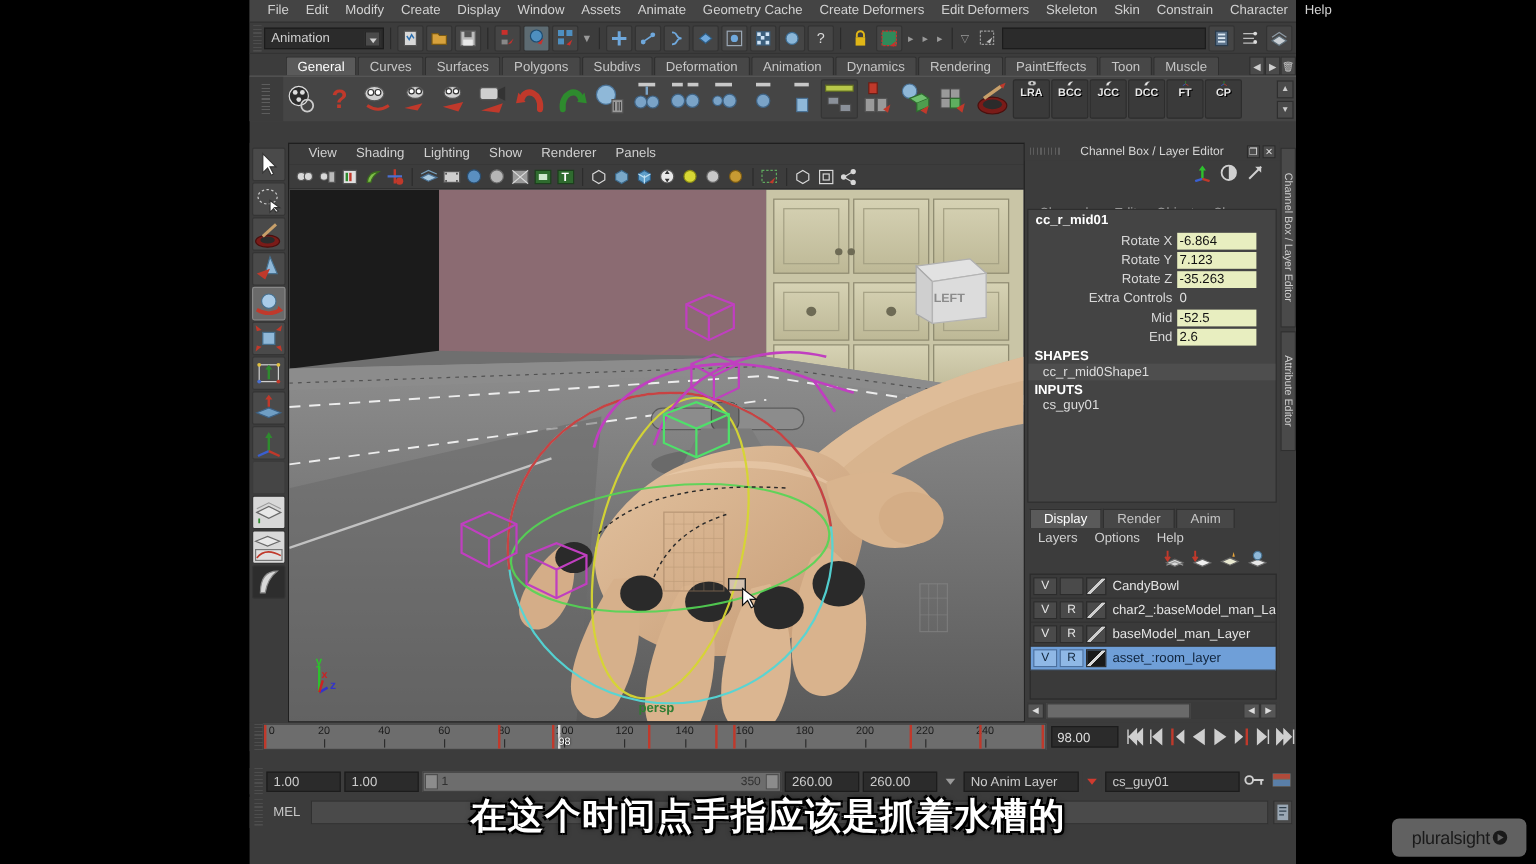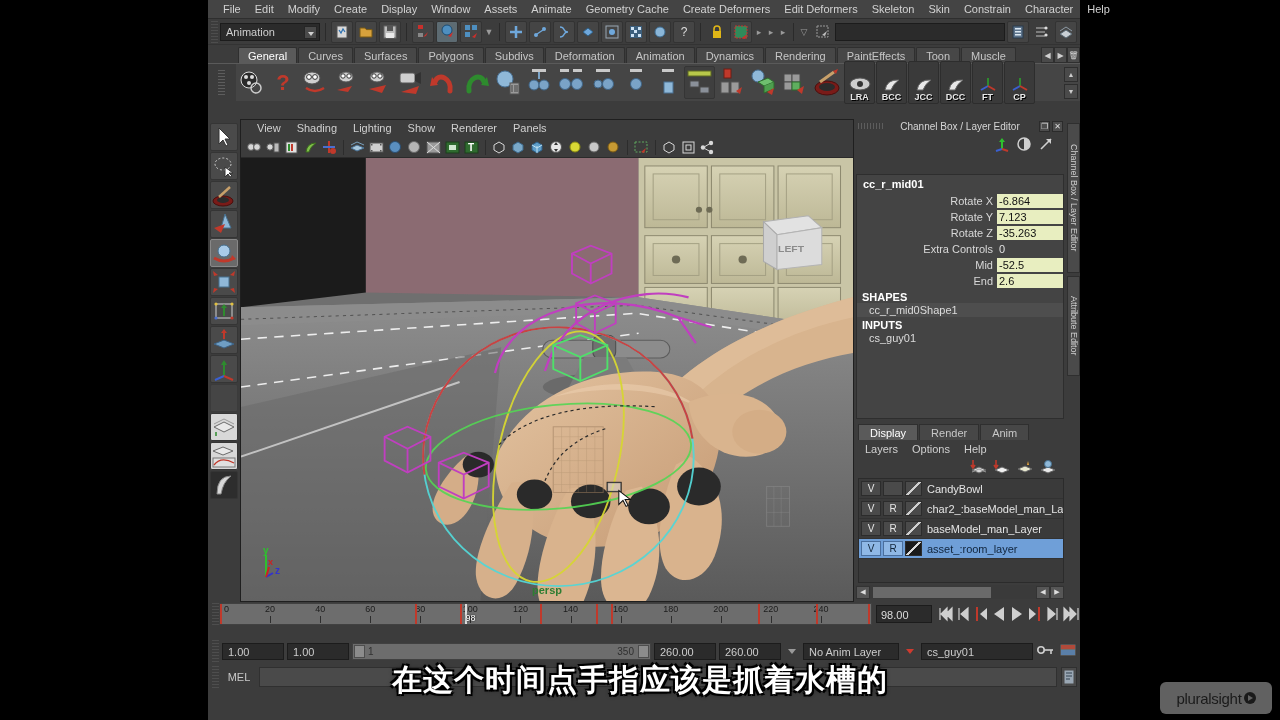--- a/index.html
+++ b/index.html
@@ -38,22 +38,22 @@
   .shelftabs .spacer { flex:1; }
   .shelftabs .navbtn { width:13px; height:16px; background:#4a4a4a; border:1px solid #2f2f2f;
       display:flex; align-items:center; justify-content:center; color:#d0d0d0; font-size:8px; }
   .shelfrow { height:38px; background:#454545; display:flex; align-items:center; padding-left:28px; gap:1px;
       border-top:1px solid #5a5a5a; position:relative; }
   .shelfleft { position:absolute; left:0; top:0; width:28px; height:100%; background:#3c3c3c; }
   .shelfleft .g { position:absolute; left:10px; top:6px; width:7px; height:26px;
       background:repeating-linear-gradient(180deg,#5d5d5d 0 1px,transparent 1px 3px); }
   .shelficon { width:31px; height:33px; flex:none; position:relative; border-radius:2px; }
   .shelficon.frame { background:#3f3f3f; border:1px solid #353535; }
-  .txticon { width:31px; height:43px; flex:none; background:#3a3a3a; border:1px solid #2d2d2d; border-radius:2px;
-      display:flex; flex-direction:column; align-items:center; justify-content:flex-end; padding-bottom:1px;
+  .txticon { width:31px; height:33px; flex:none; background:#3a3a3a; border:1px solid #2d2d2d; border-radius:2px;
+      display:flex; flex-direction:column; align-items:center; justify-content:flex-end; padding-bottom:16px;
       font-size:9px; font-weight:bold; color:#e8e8e8; text-shadow:1px 1px 0 #000; }
   .shelf-scroll { position:absolute; right:2px; top:3px; width:14px; height:32px; display:flex; flex-direction:column; gap:2px; }
   .shelf-scroll div { flex:1; background:#4a4a4a; border:1px solid #2e2e2e; display:flex; align-items:center; justify-content:center; font-size:7px; color:#ccc; }
 
   
   .mainrow { position:absolute; left:0; top:119px; width:872px; height:483px; display:flex; }
   .toolbox { width:32px; background:#3c3c3c; display:flex; flex-direction:column; align-items:center;
       padding-top:4px; gap:1px; }
   .tool { width:28px; height:28px; background:#4a4a4a; border:1px solid #353535; border-radius:2px;
       position:relative; overflow:hidden; flex:none; }
@@ -81,21 +81,21 @@
   .cb-title .wbtn { position:absolute; top:2px; width:11px; height:11px; background:#4d4d4d; border:1px solid #2b2b2b;
       font-size:8px; color:#ddd; display:flex; align-items:center; justify-content:center; }
   .cb-icons { height:22px; display:flex; align-items:center; justify-content:flex-end; gap:6px; padding-right:12px; }
   .cb-menus { height:18px; display:flex; align-items:center; padding-left:4px; }
   .cb-menus .mi { padding:0 8px; font-size:11px; color:#d0d0d0;margin-top:25px; }
   .cb-body { flex:none; height:245px; background:#444; border:1px solid #2e2e2e; margin:0 2px; overflow:hidden; font-size:11px; }
   .cb-obj { color:#fff; font-weight:bold; padding:3px 6px; font-size:11px; }
   .attr-row { display:flex; align-items:center; height:15px; margin-bottom:1px; }
   .attr-label { flex:1; text-align:right; padding-right:4px; color:#d8d8d8; font-size:11px; }
   .attr-val { width:66px; height:14px; background:#e8eec0; color:#111; font-size:11px; padding-left:2px;
-      line-height:14px; margin-right:0; }
+      line-height:14px; margin-right:16px; }
   .attr-val.plain { background:transparent; color:#e0e0e0; }
   .sec-head { color:#fff; font-weight:bold; padding:2px 5px 0; font-size:11px; }
   .sec-item { padding:1px 5px 1px 12px; font-size:11px; color:#dcdcdc; }
   .sec-item.hl { background:#4e4e4e; }
 
   .le-tabs { height:17px; display:flex; align-items:flex-end; padding-left:4px; margin-top:4px; }
   .le-tabs .t { height:16px; line-height:16px; padding:0 11px; font-size:11px; background:#474747;
       border:1px solid #2f2f2f; border-bottom:none; color:#c8c8c8; margin-right:1px; }
   .le-tabs .t.sel { background:#5a5a5a; color:#fff; }
   .le-menus { height:17px; display:flex; align-items:center; padding-left:4px; }

